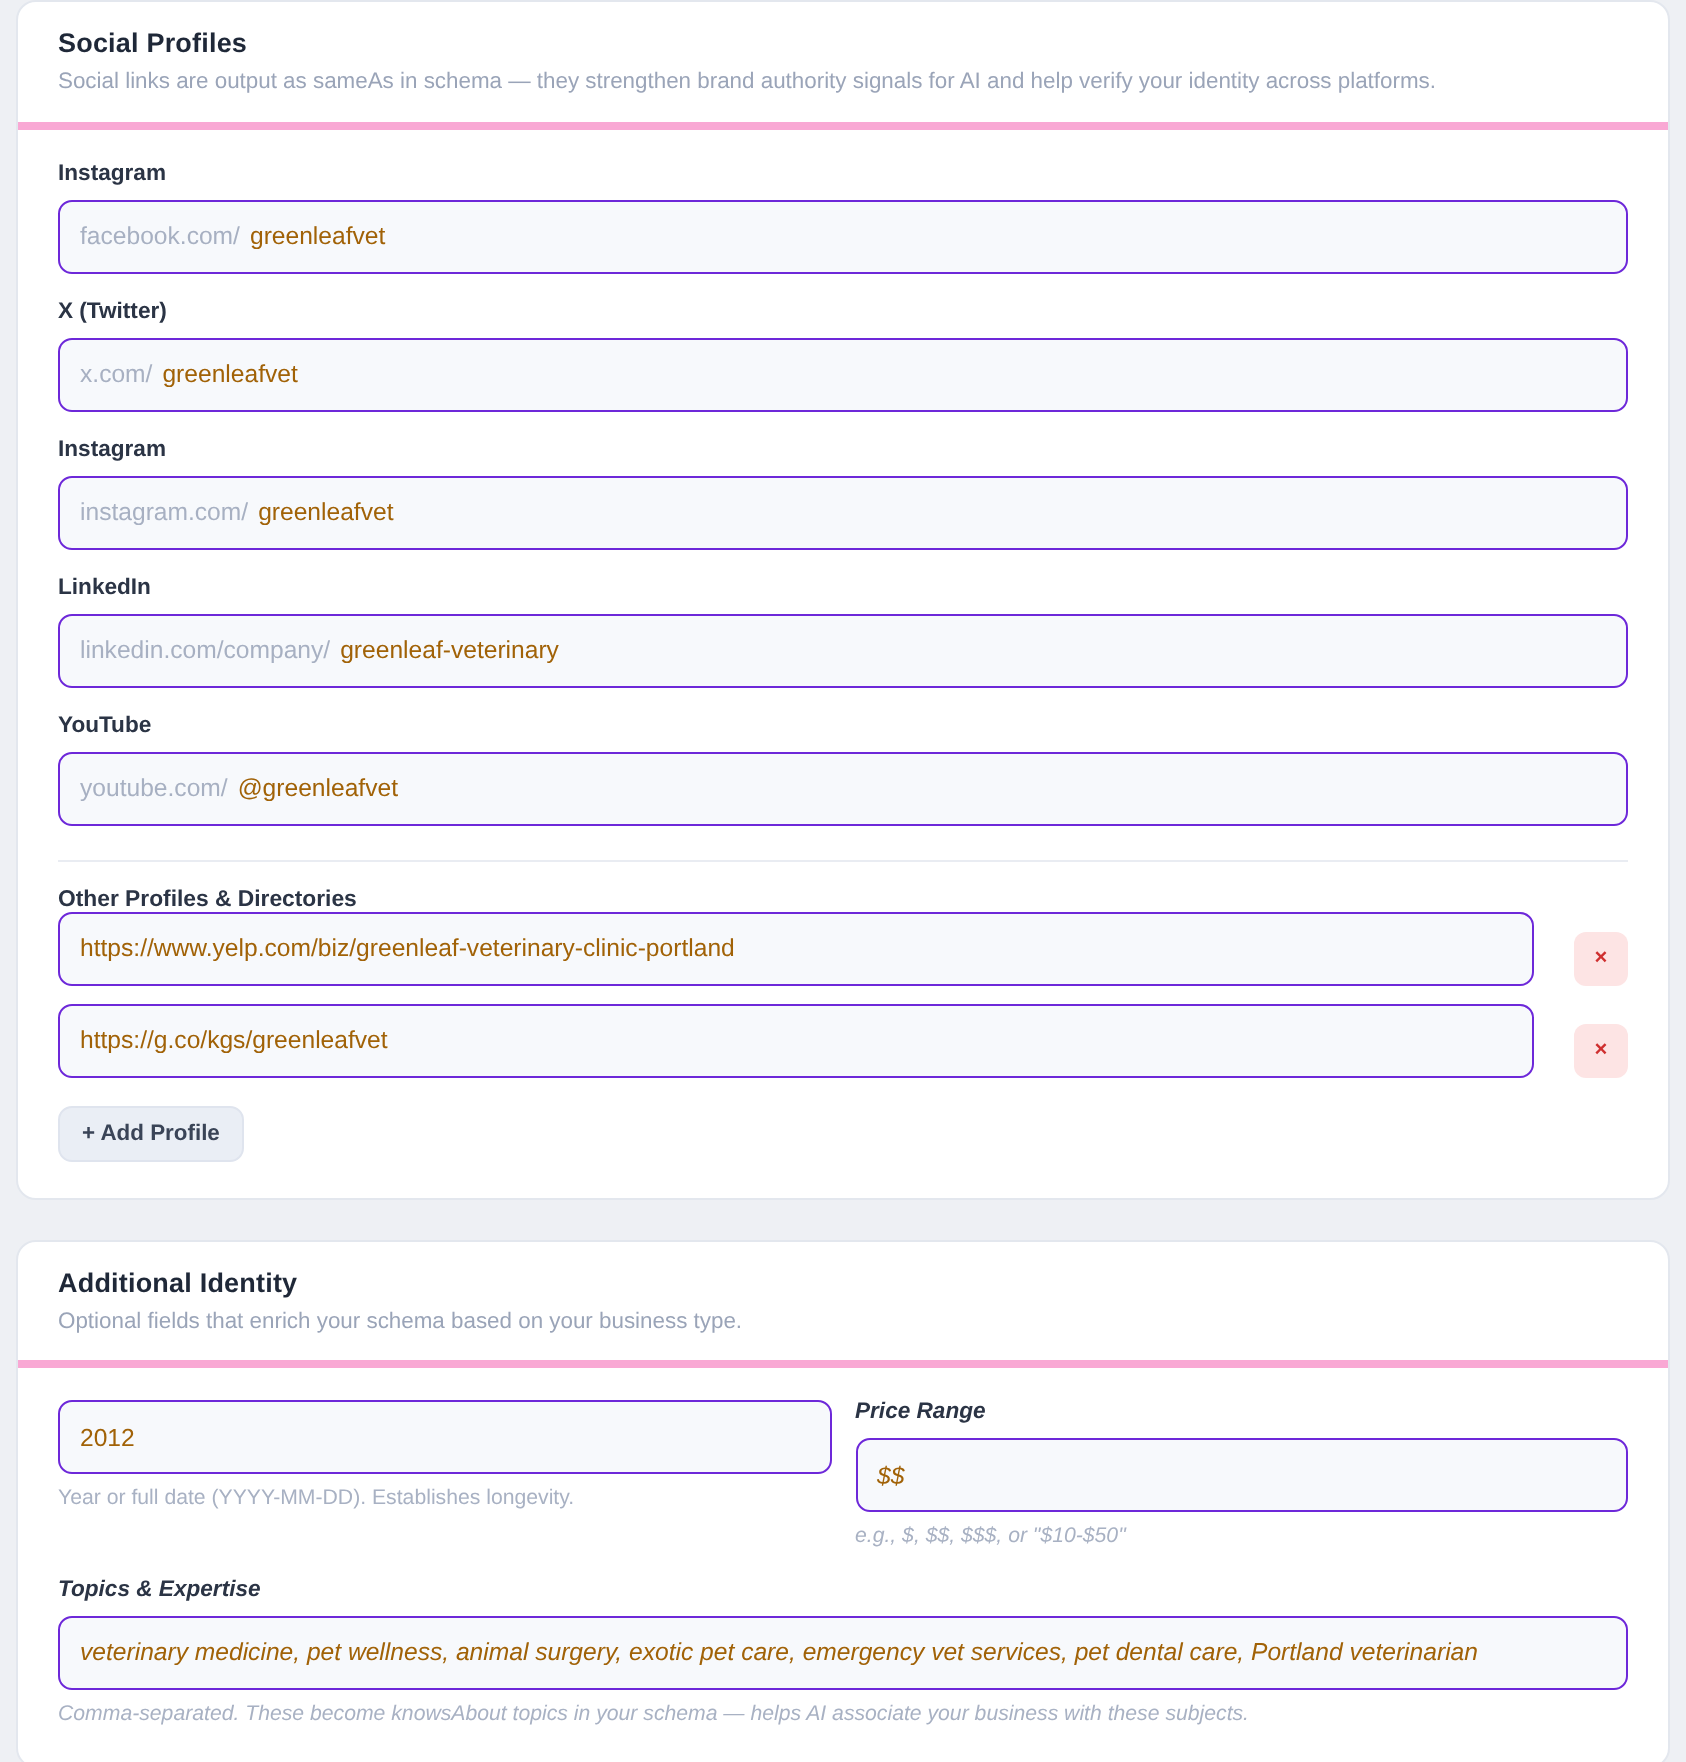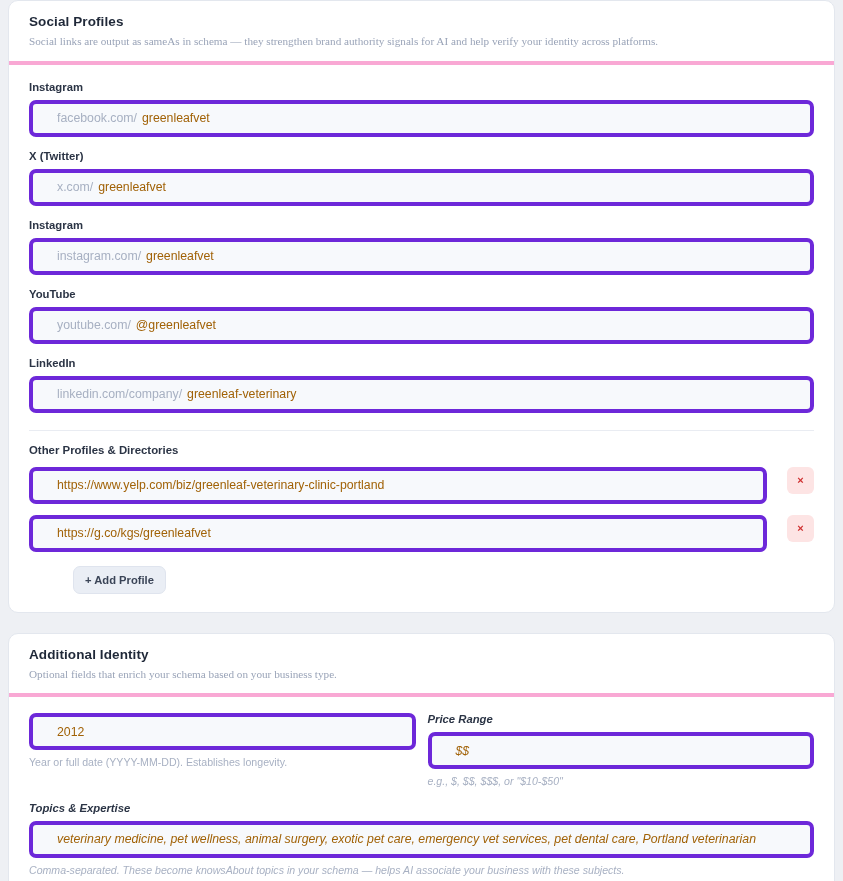--- a/index.html
+++ b/index.html
@@ -36,45 +36,44 @@
     font-size: 13.5px;
     font-weight: bold;
     color: #1f2838;
     letter-spacing: .1px;
   }
   .card-sub {
     margin-top: 5px;
     font-size: 11.2px;
     color: #9aa4b8;
     line-height: 1.3;
-    font-family: Liberation Serif, serif;
   }
 
   .card-body { padding: 16px 20px 18px 20px; }
 
   
   .field { margin-bottom: 13px; }
   .field:last-child { margin-bottom: 0; font-style: italic; }
 
   .field-label {
     display: block;
     font-size: 11.3px;
     font-weight: bold;
     color: #2b3445;
     margin-bottom: 7px;
   }
 
   .input {
     display: flex;
     align-items: center;
     background: #f7f9fc;
-    border: 4px solid #6d28d9;
+    border: 1px solid #6d28d9;
     border-radius: 7px;
     height: 37px;
-    padding: 0 24px;
+    padding: 0 10px;
     font-size: 12.3px;
     color: #20283a;
     overflow: hidden;
     white-space: nowrap;
   }
   .prefix {
     color: #a7b0c2;
     margin-right: 5px;
     flex: none;
   }
@@ -101,24 +100,23 @@
     margin-top: 5px;
     margin-bottom: 11px;
     font-size: 10.7px;
     color: #a8b1c3;
     line-height: 1.3;
   }
 
   
   .repeat-row {
     display: flex;
-    align-items: flex-start;
+    align-items: flex-end;
     gap: 20px;
     margin-bottom: 9px;
-    margin-top: 11px;
   }
   .repeat-row .input { flex: 1 1 auto; height: 37px; }
   .remove-btn {
     flex: none;
     width: 27px;
     height: 27px;
     border: none;
     border-radius: 6px;
     background: #fde4e4;
     color: #cf3030;
@@ -138,21 +136,20 @@
     display: inline-block;
     background: #eaeef5;
     border: 1px solid #dfe4ee;
     border-radius: 7px;
     color: #3a4457;
     font-size: 11.2px;
     font-weight: bold;
     padding: 7px 11px;
     cursor: pointer;
     font-family: "Liberation Sans", sans-serif;
-    margin-left: 44px;
   }
 
   
   .row2 {
     display: flex;
     gap: 12px;
   }
   .row2 > .field {
     flex: 1 1 0;
     min-width: 0;
@@ -195,33 +192,33 @@
       <div class="field">
         <span class="field-label">Instagram</span>
         <div class="input">
           <span class="prefix">instagram.com/</span>
           <span class="value">greenleafvet</span>
         </div>
       </div>
 
       
       <div class="field">
+        <span class="field-label">LinkedIn</span>
+        <div class="input">
+          <span class="prefix">linkedin.com/company/</span>
+          <span class="value">greenleaf-veterinary</span>
+        </div>
+      </div>
+
+      
+      <div class="field">
         <span class="field-label">YouTube</span>
         <div class="input">
           <span class="prefix">youtube.com/</span>
           <span class="value">@greenleafvet</span>
-        </div>
-      </div>
-
-      
-      <div class="field">
-        <span class="field-label">LinkedIn</span>
-        <div class="input">
-          <span class="prefix">linkedin.com/company/</span>
-          <span class="value">greenleaf-veterinary</span>
         </div>
       </div>
 
       <div class="sub-divider"></div>
 
       <div class="sub-title">Other Profiles &amp; Directories</div>
 
       <div class="repeat-row">
         <div class="input">
           <span class="value">https://www.yelp.com/biz/greenleaf-veterinary-clinic-portland</span>

